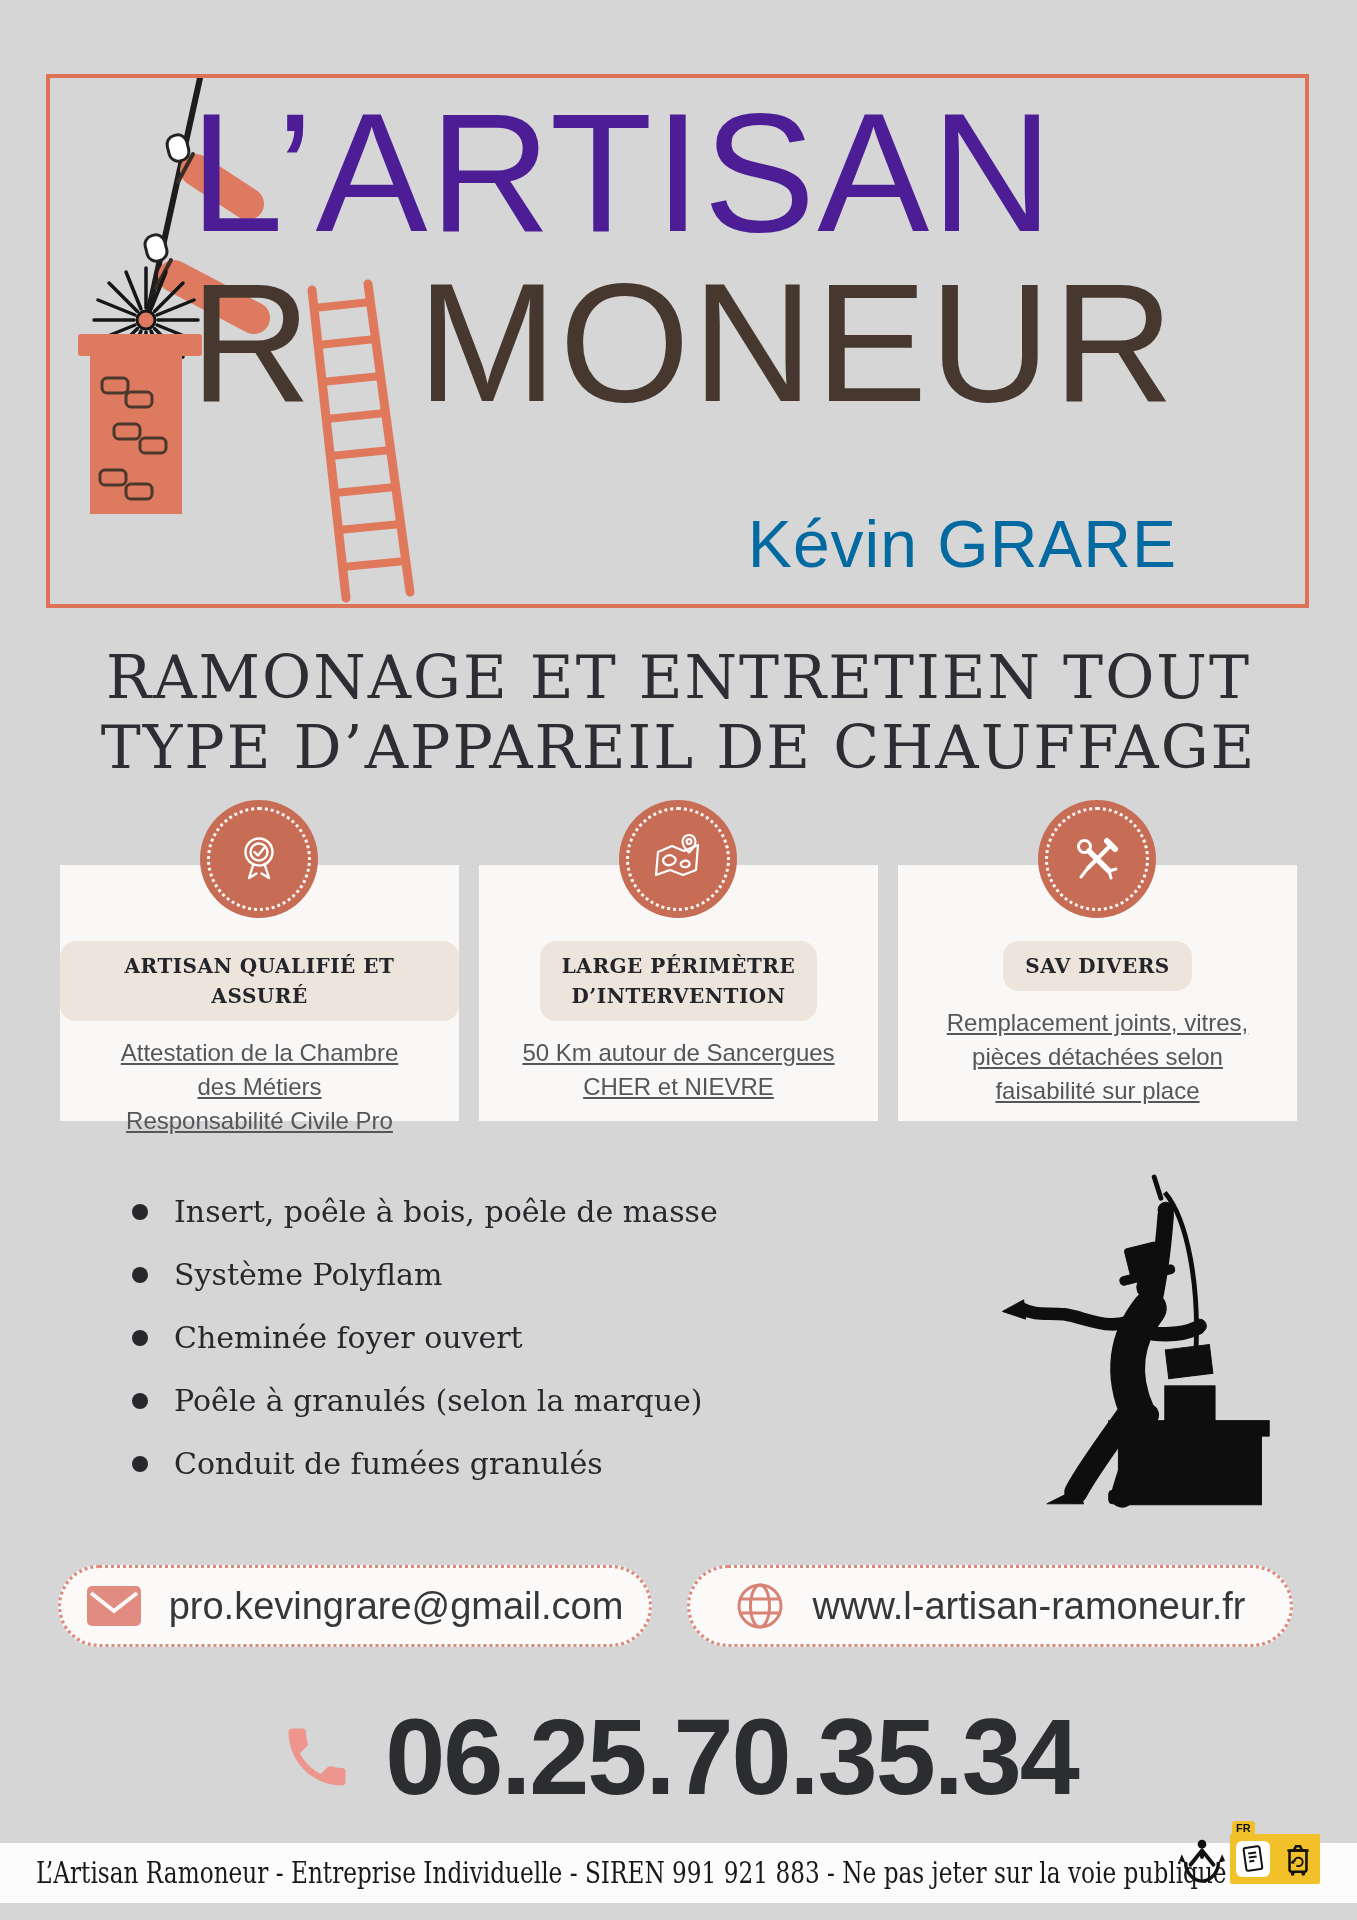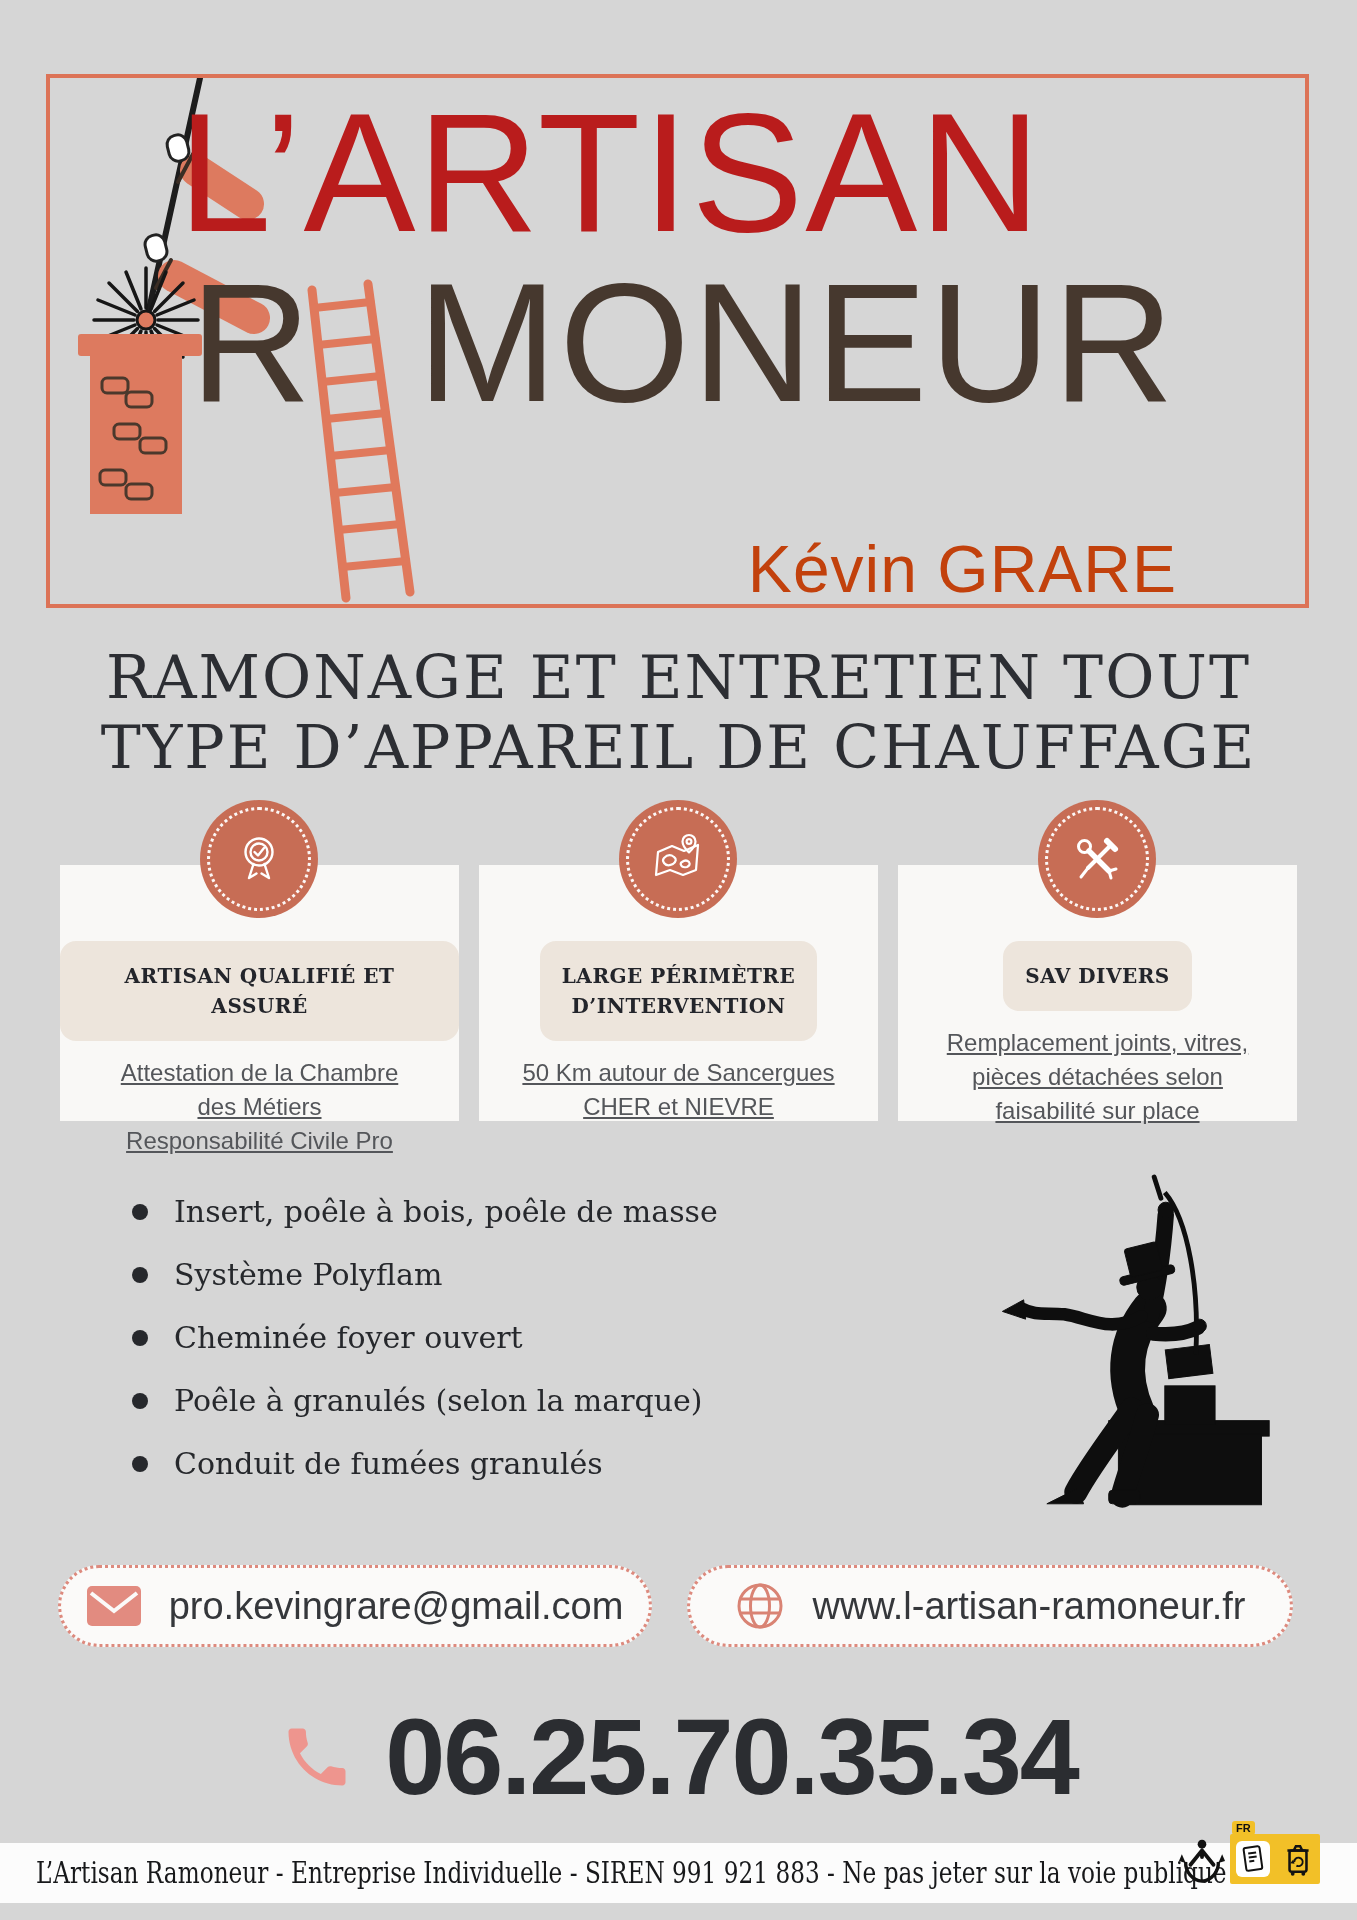--- a/index.html
+++ b/index.html
@@ -3,42 +3,42 @@
 <meta charset="utf-8">
 <style>
   html,body{margin:0;padding:0;background:#9e9e9e;}
   .page{position:relative;width:1357px;height:1920px;background:#d6d6d6;overflow:hidden;
         font-family:"Liberation Sans",sans-serif;margin:0 auto;}
 
   
   .logo-box{position:absolute;left:46px;top:74px;width:1263px;height:534px;
             border:4px solid #dc7357;box-sizing:border-box;}
   .logo-art{position:absolute;left:0;top:0;width:1255px;height:526px;}
-  .brand1{position:absolute;left:128px;top:11px;font-size:168px;line-height:1;
-          color:#b91c1c;letter-spacing:2px;white-space:nowrap;}
+  .brand1{position:absolute;left:140px;top:11px;font-size:168px;line-height:1;
+          color:#4c1d95;letter-spacing:2px;white-space:nowrap;}
   .brand2{position:absolute;left:140px;top:181px;font-size:168px;line-height:1;
           color:#46382e;letter-spacing:2px;display:flex;white-space:nowrap;}
   .ladder-gap{width:104px;}
-  .owner{position:absolute;right:128px;top:453px;font-size:66px;color:#c2410c;letter-spacing:1px;}
+  .owner{position:absolute;right:128px;top:428px;font-size:66px;color:#0369a1;letter-spacing:1px;}
 
   
   .headline{position:absolute;left:0;top:642px;width:100%;text-align:center;
             font-family:"DejaVu Serif",serif;font-weight:normal;font-size:60px;
             line-height:70px;color:#2c2e33;letter-spacing:2px;}
 
   
   .card{position:absolute;top:865px;width:399px;height:256px;background:#f9f8f6;
         text-align:center;box-sizing:border-box;padding-top:76px;}
   .card.c1{left:60px;} .card.c2{left:479px;} .card.c3{left:898px;}
   .circle{position:absolute;top:800px;width:118px;height:118px;border-radius:50%;
           background:#c76d55;display:flex;align-items:center;justify-content:center;z-index:3;}
   .circle::after{content:"";position:absolute;inset:7px;border:3px dotted rgba(255,255,255,.95);
           border-radius:50%;}
   .circle.c1{left:200px;} .circle.c2{left:619px;} .circle.c3{left:1038px;}
-  .pill{display:inline-block;background:#ede5dc;border-radius:16px;padding:20px 22px;
+  .pill{display:inline-block;background:#ede5dc;border-radius:16px;padding:10px 22px;
         font-family:"DejaVu Serif",serif;font-weight:bold;font-size:20px;line-height:30px;
         color:#23252b;letter-spacing:.5px;}
   .pill span{display:block;}
   .card-body{margin-top:15px;font-size:24px;line-height:34px;color:#54565a;text-decoration:underline;}
   .card-body span{display:block;}
 
   
   .services{position:absolute;left:132px;top:1180px;font-family:"DejaVu Serif",serif;
             font-size:30px;color:#26282c;}
   .svc{display:flex;align-items:center;height:63px;}

